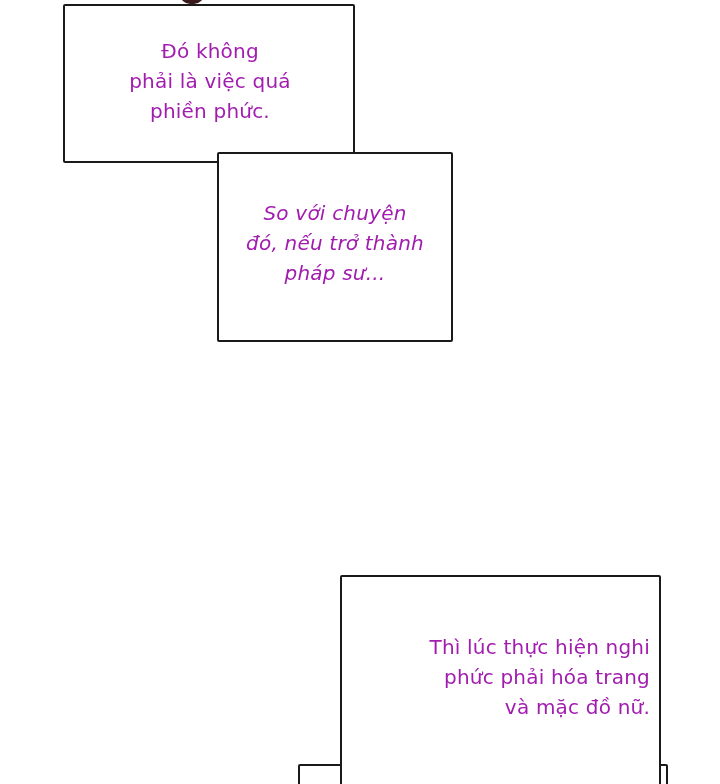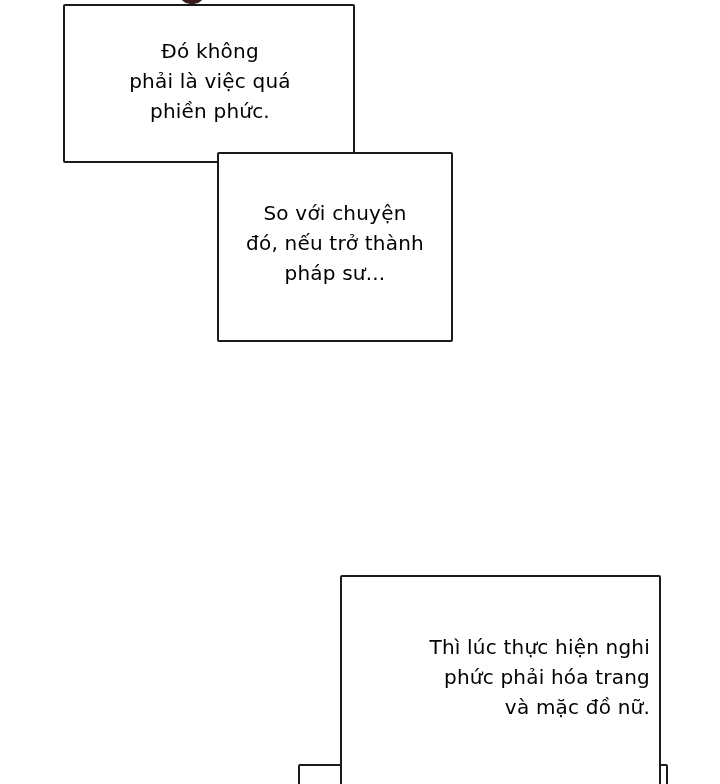--- a/index.html
+++ b/index.html
@@ -6,21 +6,21 @@
     body {
       width: 720px; height: 784px; position: relative; overflow: hidden;
       background: #ffffff;
       font-family: "DejaVu Sans", sans-serif;
     }
     .box {
       position: absolute; background: #ffffff;
       border: 2px solid #1a1a1a; border-radius: 2px; box-sizing: border-box;
     }
     .txt {
-      position: absolute; color: #000000; font-size: 20px; line-height: 30px;
+      position: absolute; color: #a21caf; font-size: 20px; line-height: 30px;
       text-align: center; white-space: pre-line; letter-spacing: 0.2px;
     }
     .hair {
       position: absolute; left: 180px; top: -6px; width: 24px; height: 10px;
       background: #3a1a1a; border-radius: 0 0 10px 10px;
     }
   </style>
 </head>
 <body>
 
@@ -31,21 +31,21 @@
   <div class="box" style="left:63px; top:4px; width:292px; height:159px;"></div>
 
   <div class="box" style="left:217px; top:152px; width:236px; height:190px;"></div>
 
   <div style="position:absolute; left:219px; top:154px; width:134px; height:7px; background:#fff;"></div>
 
   <div class="txt" style="left:100px; top:36px; width:220px;">Đó không
 phải là việc quá
 phiền phức.</div>
 
-  <div class="txt" style="left:225px; top:198px; width:220px;">So với chuyện
+  <div class="txt" style="left:225px; top:198px; width:220px;font-style:italic;">So với chuyện
 đó, nếu trở thành
 pháp sư...</div>
 
   <div class="box" style="left:298px; top:764px; width:370px; height:40px;"></div>
 
   <div class="box" style="left:340px; top:575px; width:321px; height:230px;"></div>
 
   <div class="txt" style="left:350px; top:632px; width:300px;text-align:right;">Thì lúc thực hiện nghi
 phức phải hóa trang
 và mặc đồ nữ.</div>

